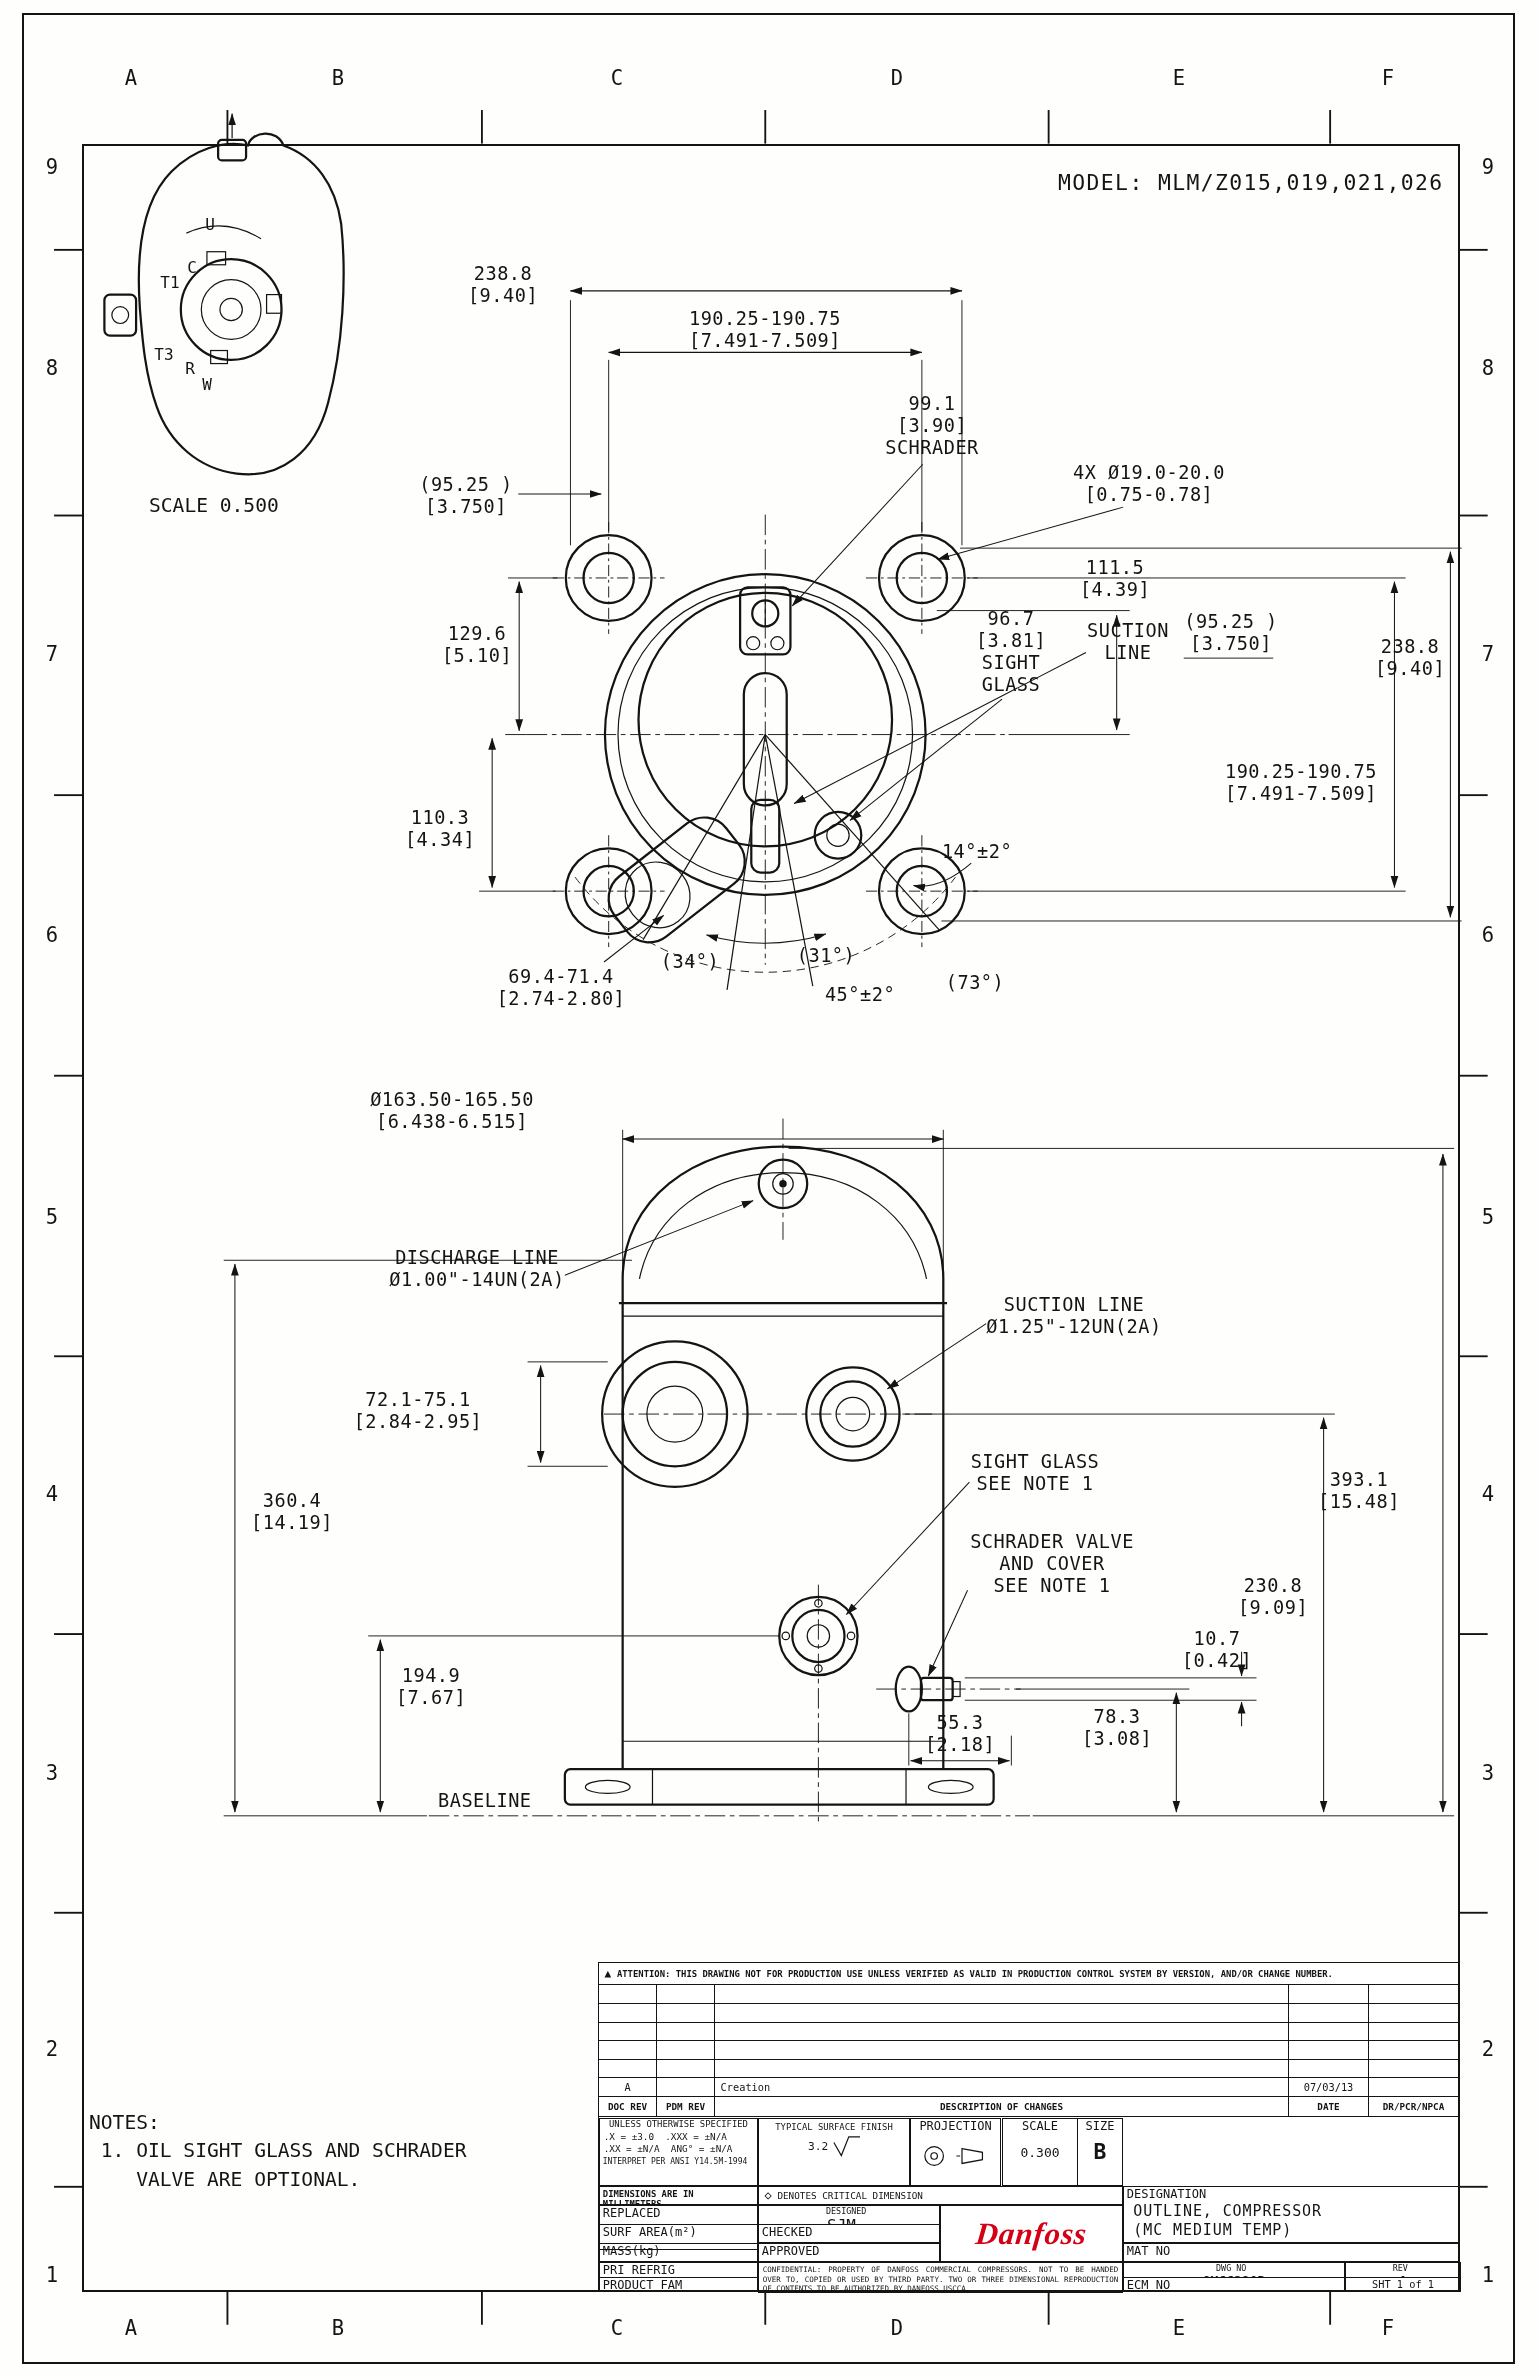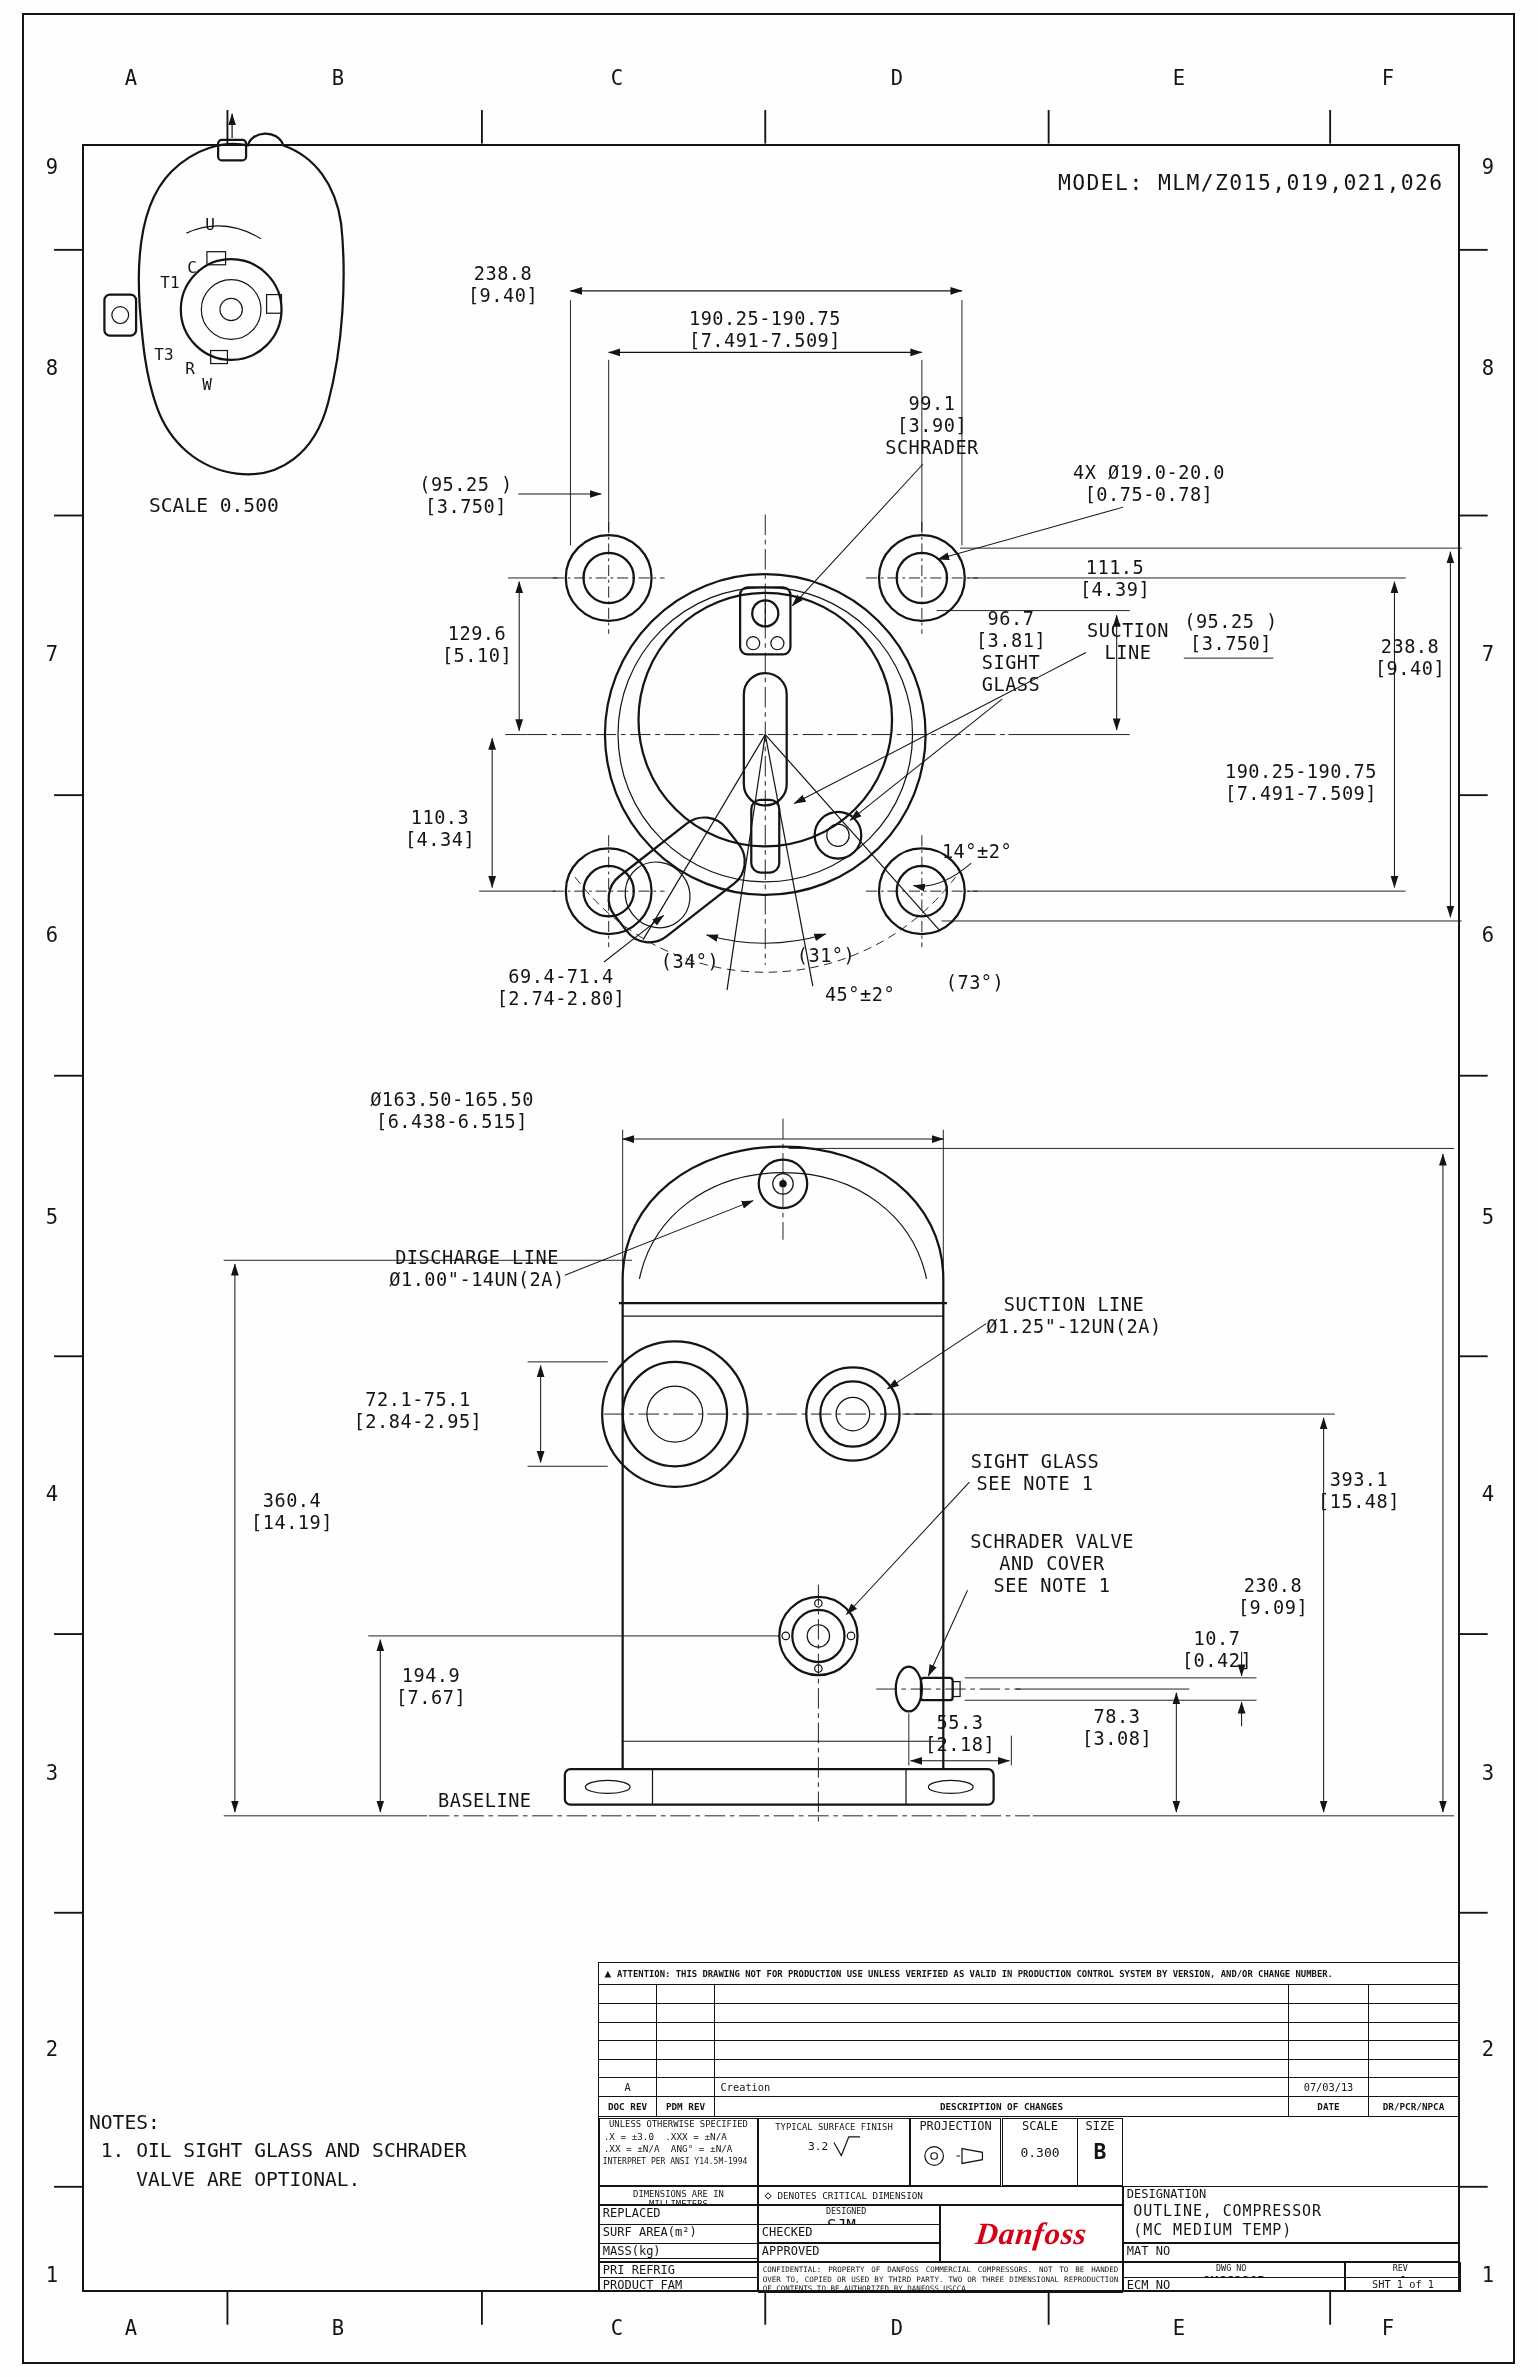--- a/index.html
+++ b/index.html
@@ -45,21 +45,21 @@
   .rc.tl { justify-content:flex-start; padding-left:5.6px; }
   .rrow.hdr .rc { font-size:9.3px; }
   .tb-main { position:absolute; left:0; top:155px; width:100%; height:174px; }
   .cell { position:absolute; border:0.9px solid #141414; overflow:hidden; }
   .lbl { display:block; font-size:12px; padding:0.9px 2.8px; text-align:left; line-height:1.1; }
   .cen { text-align:center; }
   .val-md { font-size:13px; text-align:center; display:block; }
   .val-bg { font-size:21.4px; font-weight:bold; text-align:center; display:block; line-height:1; }
   .tol-line { font-size:9.3px; padding:0 3.7px; line-height:1.35; white-space:pre; }
   .tol-foot { font-size:8px; padding:0.9px 2.8px; }
-  .units { font-size:8.9px; font-weight:normal; padding:1.9px 2.8px; display:block;text-align:center; }
+  .units { font-size:8.9px; font-weight:bold; padding:1.9px 2.8px; display:block; }
   .crit { display:flex; align-items:center; gap:5.6px; padding:0 5.6px; font-size:9.3px; }
   .dmnd { font-size:12px; }
   .inline-lbl { font-size:8.4px; margin-right:5.6px; }
   .inline-val { font-size:13px; font-weight:bold; }
   .conf { font-size:7.5px; line-height:1.3; padding:1.9px 3.7px; text-align:justify; }
   .desig-line { font-size:15px; padding-left:9.3px; line-height:1.25; letter-spacing:0.9px; }
   .logo { font-family:"Liberation Serif", serif; font-style:italic; font-weight:700;
           color:#d40015; font-size:31px; letter-spacing:0.9px; transform:skewX(-6deg);
           display:flex; align-items:center; justify-content:center; height:100%; }
   .mat-rule { position:absolute; left:0; top:31px; width:100%; border-top:0.9px solid #141414; }
@@ -525,21 +525,21 @@
       </div>
       <div class="cell flexrow" style="left:159px;top:87px;width:182px;height:19.6px">
         <span class="inline-lbl">DESIGNED</span>
         <span style="font-size:16px;margin-right:15px">SJM</span>
         <span style="font-size:10.3px">07/03/13</span>
       </div>
       <div class="cell" style="left:341px;top:87px;width:183px;height:57px">
         <div class="logo">Danfoss</div>
       </div>
 
-      <div class="cell" style="left:0;top:106px;width:159px;height:35px">
+      <div class="cell" style="left:0;top:106px;width:159px;height:26px">
         <span class="lbl">SURF AREA(m²)</span>
       </div>
       <div class="cell" style="left:159px;top:106px;width:182px;height:18.6px">
         <span class="lbl">CHECKED</span>
       </div>
 
       <div class="cell" style="left:0;top:125px;width:159px;height:18.6px">
         <span class="lbl">MASS(kg)</span>
       </div>
       <div class="cell" style="left:159px;top:125px;width:182px;height:18.6px">

